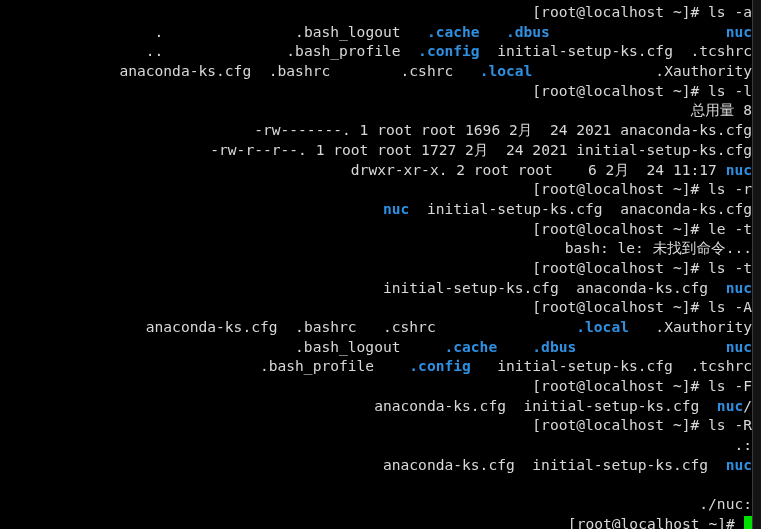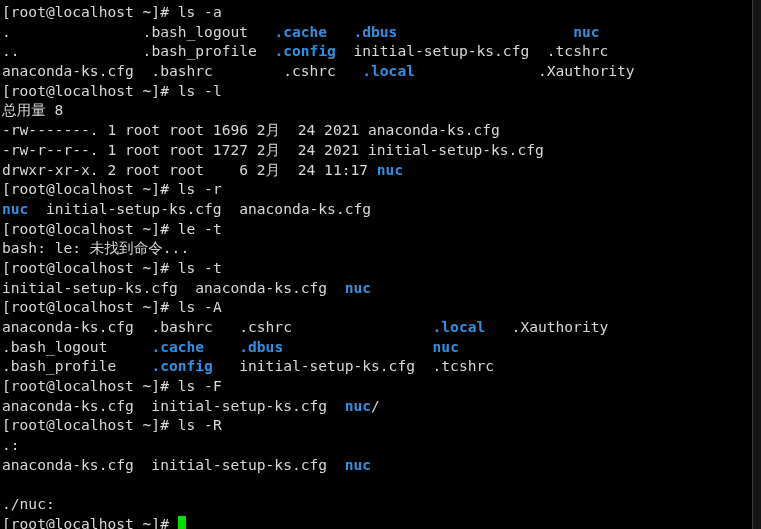--- a/index.html
+++ b/index.html
@@ -31,20 +31,21 @@
     width: 752px;
     height: 529px;
     padding: 2px 0 0 2px;
     box-sizing: border-box;
     font-family: "DejaVu Sans Mono", "Liberation Mono", monospace;
     font-size: 14.6px;
     line-height: 19.7px;
     color: #d8d8d8;
     white-space: pre;
     letter-spacing: 0px;
+    text-align: right;
   }
 
   .line {
     height: 19.7px;
     white-space: pre;
     font-family: "DejaVu Sans Mono", "Liberation Mono", monospace;
   }
 
   
   .c-default { color: #d8d8d8; }

